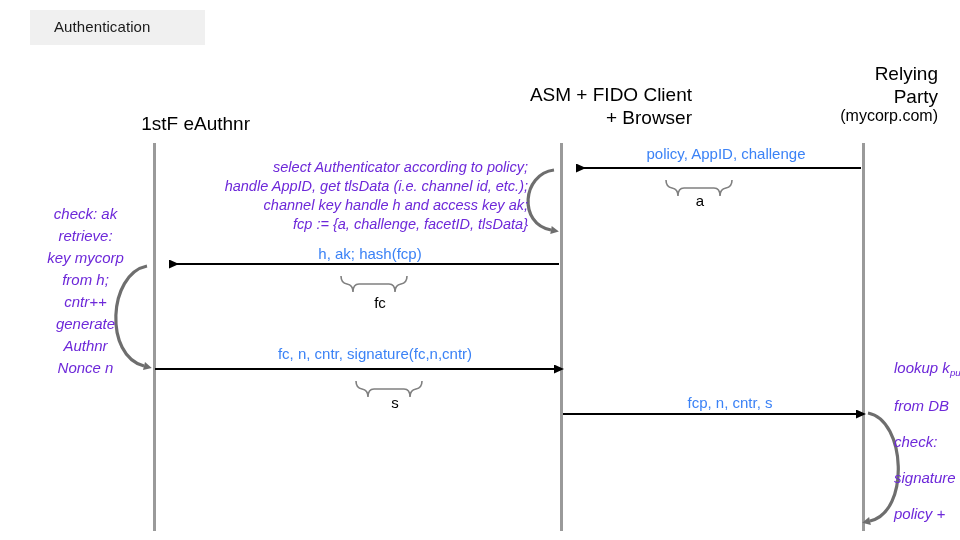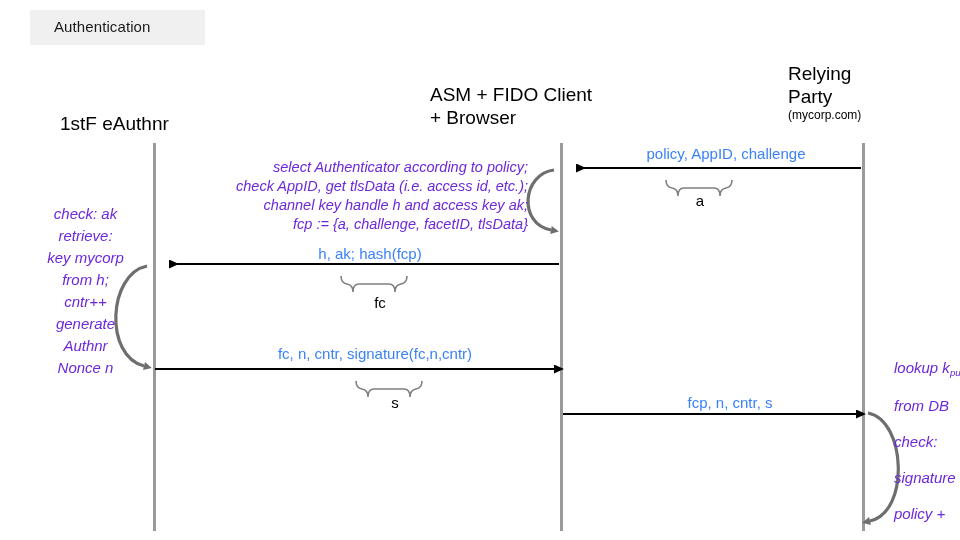--- a/index.html
+++ b/index.html
@@ -16,23 +16,23 @@
     left:0;top:10px;width:175px;height:35px;
     background:#f0f0f0;
   }
   #title-bar .label{
     position:absolute;left:24px;top:8px;
     font-size:15px;color:#1a1a1a;letter-spacing:.1px;
   }
 
   
   .lifeline-head{
-    text-align:left;font-size:19px;line-height:23px;color:#000;
+    text-align:right;font-size:19px;line-height:23px;color:#000;
   }
-  .lifeline-head .sub{font-size:12px;display:block;line-height:15px;}
+  .lifeline-head .sub{font-size:16px;display:block;line-height:15px;}
   #head-authnr{left:30px;top:112px;width:190px;}
   #head-asm{left:400px;top:83px;width:262px;}
   #head-rp{left:758px;top:62px;width:150px;}
 
   
   .lifeline{width:3px;background:#9a9a9a;}
   #ll-authnr{left:123px;top:143px;height:388px;}
   #ll-asm{left:530px;top:143px;height:388px;}
   #ll-rp{left:832px;top:143px;height:388px;}
 
@@ -158,21 +158,21 @@
   <div class="abs msg-label" id="lbl-hak">h, ak; hash(fcp)</div>
   <div class="abs brace-label" id="lbl-fc">fc</div>
 
   <div class="abs msg-label" id="lbl-sig">fc, n, cntr, signature(fc,n,cntr)</div>
   <div class="abs brace-label" id="lbl-s">s</div>
 
   <div class="abs msg-label" id="lbl-fcp">fcp, n, cntr, s</div>
 
   <div class="abs note" id="note-asm">
     <span class="ln">select Authenticator according to policy;</span>
-    <span class="ln">check AppID, get tlsData (i.e. access id, etc.);</span>
+    <span class="ln">handle AppID, get tlsData (i.e. channel id, etc.);</span>
     <span class="ln">channel key handle h and access key ak;</span>
     <span class="ln">fcp := {a, challenge, facetID, tlsData}</span>
   </div>
 
   <div class="abs note" id="note-left">
     <span class="ln">check: ak</span>
     <span class="ln">retrieve:</span>
     <span class="ln">key mycorp</span>
     <span class="ln">from h;</span>
     <span class="ln">cntr++</span>

